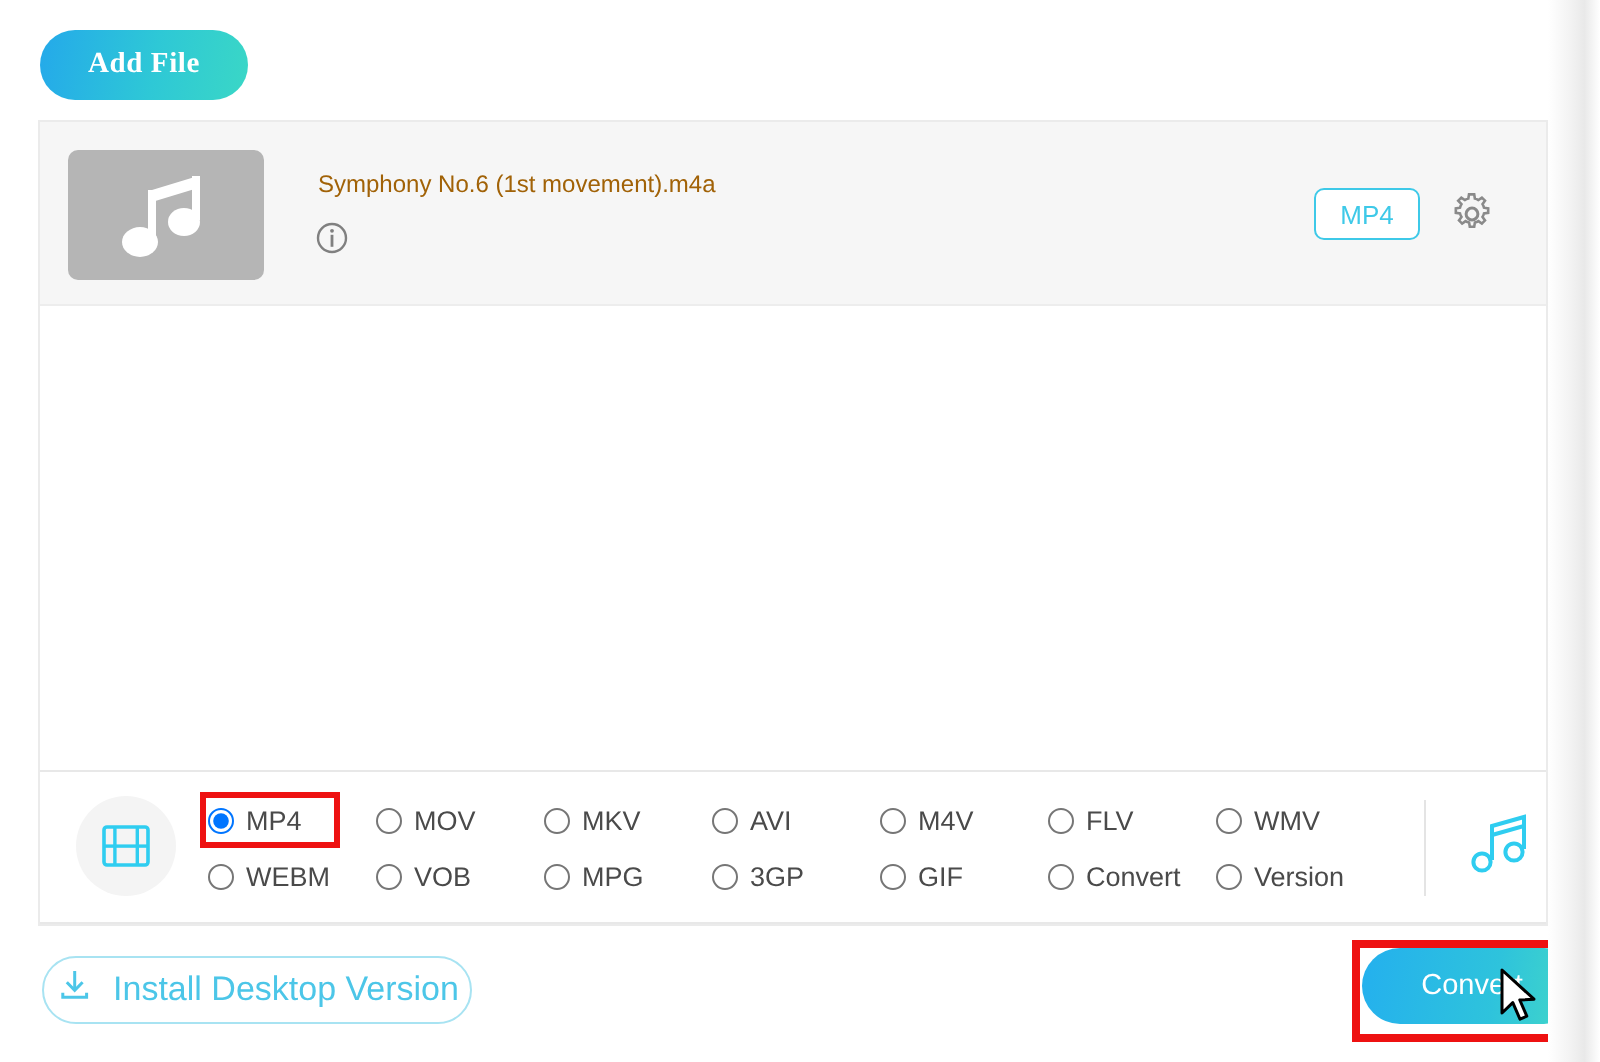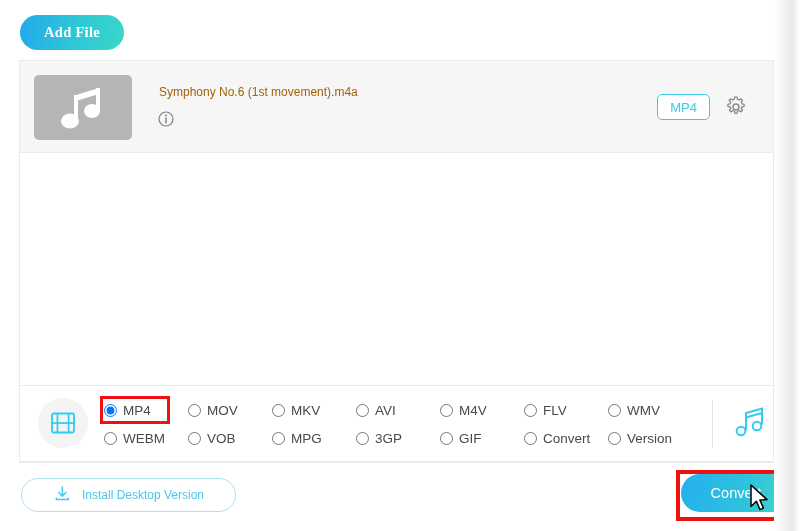--- a/index.html
+++ b/index.html
@@ -196,21 +196,21 @@
     background: #ffffff;
   }
   #install-btn {
     position: absolute;
     left: 2px; top: 14px;
     width: 215px; height: 34px;
     border: 1px solid #a8e3f2;
     border-radius: 17px;
     background: #ffffff;
     color: #4cc6e8;
-    font-size: 12px;
+    font-size: 17px;
     cursor: pointer;
     padding: 0;
     display: flex;
     align-items: center;
     justify-content: center;
     gap: 10px;
     font-family: "Liberation Sans", sans-serif;
   }
   #install-icon { display: block; }
   #convert-btn {

